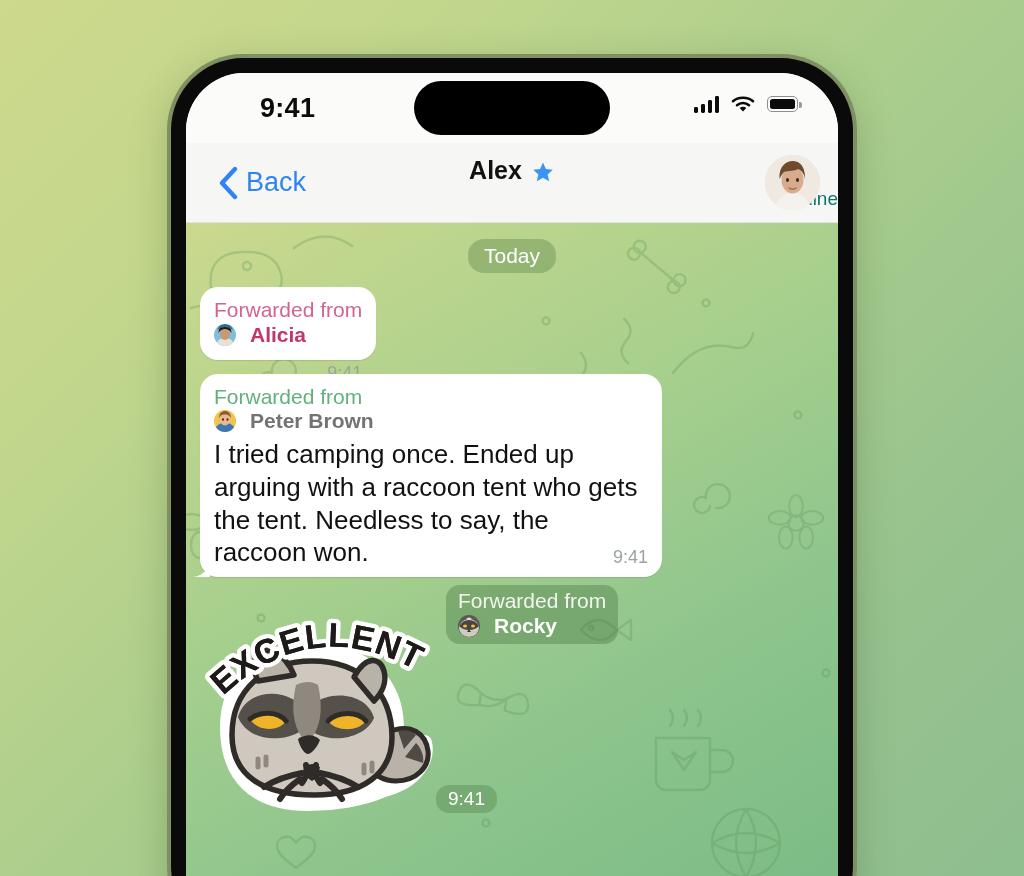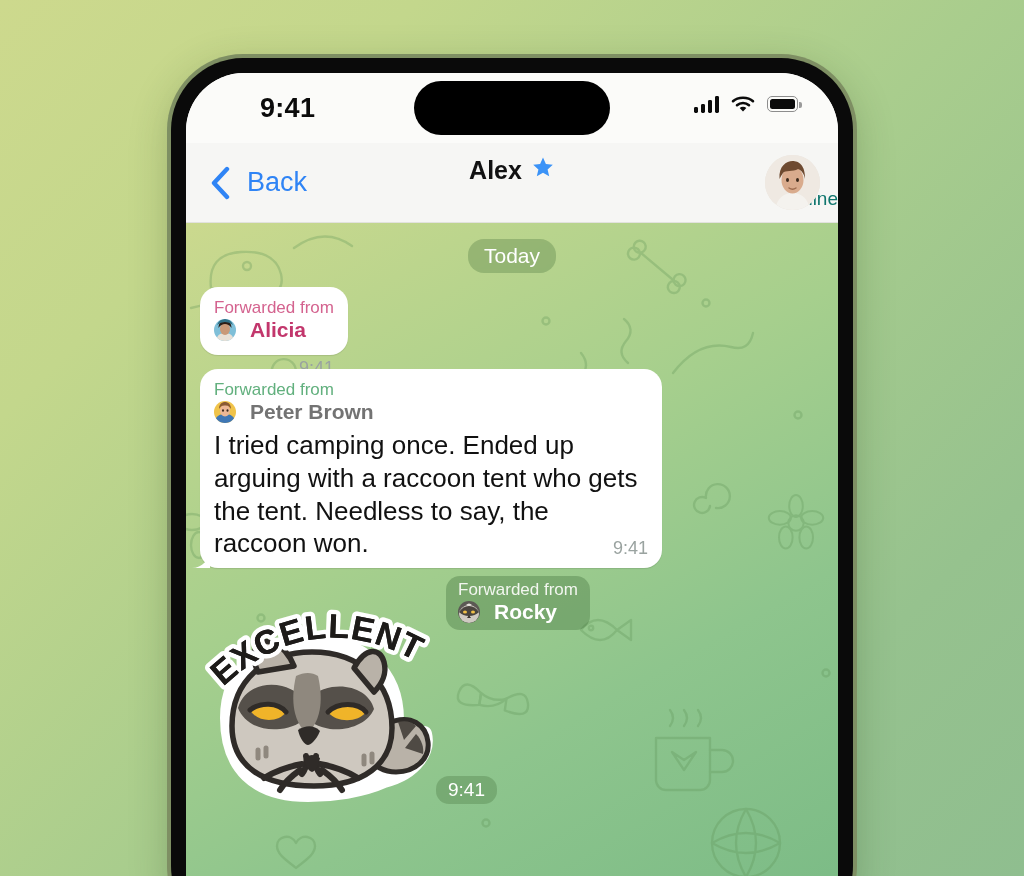--- a/index.html
+++ b/index.html
@@ -56,25 +56,25 @@
   }
   .batt::after{content:"";position:absolute;right:-4.5px;top:5px;width:2.5px;height:6px;background:#9a9a9a;border-radius:0 2px 2px 0;}
   .batt span{display:block;height:100%;background:#0b0b0b;border-radius:2.5px;}
 
   
   #nav {
     height:80px; background:#f6f6f4;
     position:relative; display:flex; align-items:center;
     border-bottom:1px solid #e2e2de;
   }
-  #back { position:absolute; left:24px; display:flex; align-items:center; gap:17px; cursor:pointer; }
+  #back { position:absolute; left:32px; display:flex; align-items:center; gap:8px; cursor:pointer; }
   #back svg { display:block; }
   #back-label { font-size:27px; color:#2f84f5; }
   #titlewrap { position:absolute; left:0; right:0; text-align:center; pointer-events:none; }
-  #title-row { display:flex; align-items:flex-start; justify-content:center; gap:9px; }
+  #title-row { display:flex; align-items:flex-end; justify-content:center; gap:9px; }
   #chat-title { font-size:25px; font-weight:bold; color:#121212; }
   #status-line { font-size:19px; color:#0f766e; margin-top:3px;text-align:right; }
   #hdr-avatar {
     position:absolute; right:18px; width:55px; height:55px; border-radius:50%;
     overflow:hidden; background:#e8e4de;
   }
 
   
   #chat {
     position:absolute; left:0; right:0; top:150px; bottom:0;
@@ -97,21 +97,21 @@
     position:relative; background:#fff; border-radius:18px;
     padding:11px 14px 8px 14px; margin-top:14px;
     box-shadow:0 1px 1px rgba(0,0,0,.10);
     width:fit-content; max-width:460px;
   }
   .bubble.tail::after{
     content:""; position:absolute; left:-8px; bottom:0;
     width:18px; height:20px; background:#fff;
     clip-path: path("M18,20 L18,0 C18,12 10,20 0,20 Z");
   }
-  .fwd-label { font-size:17px; line-height:1.12; }
+  .fwd-label { font-size:21px; line-height:1.12; }
   .fwd-name-row { display:flex; align-items:center; gap:14px; margin-top:1px; }
   .fwd-avatar { width:22px;height:22px;border-radius:50%;overflow:hidden;flex:none; }
   .fwd-name { font-size:21px; font-weight:bold; }
   .pink .fwd-label{ color:#d4638f; } .pink .fwd-name{ color:#c2366c; }
   .green .fwd-label{ color:#62b07e; } .green .fwd-name{ color:#737373; }
 
   .msg-text {
     font-size:26px; line-height:1.26; color:#111; margin-top:5px;
     white-space:pre-wrap;
   }

